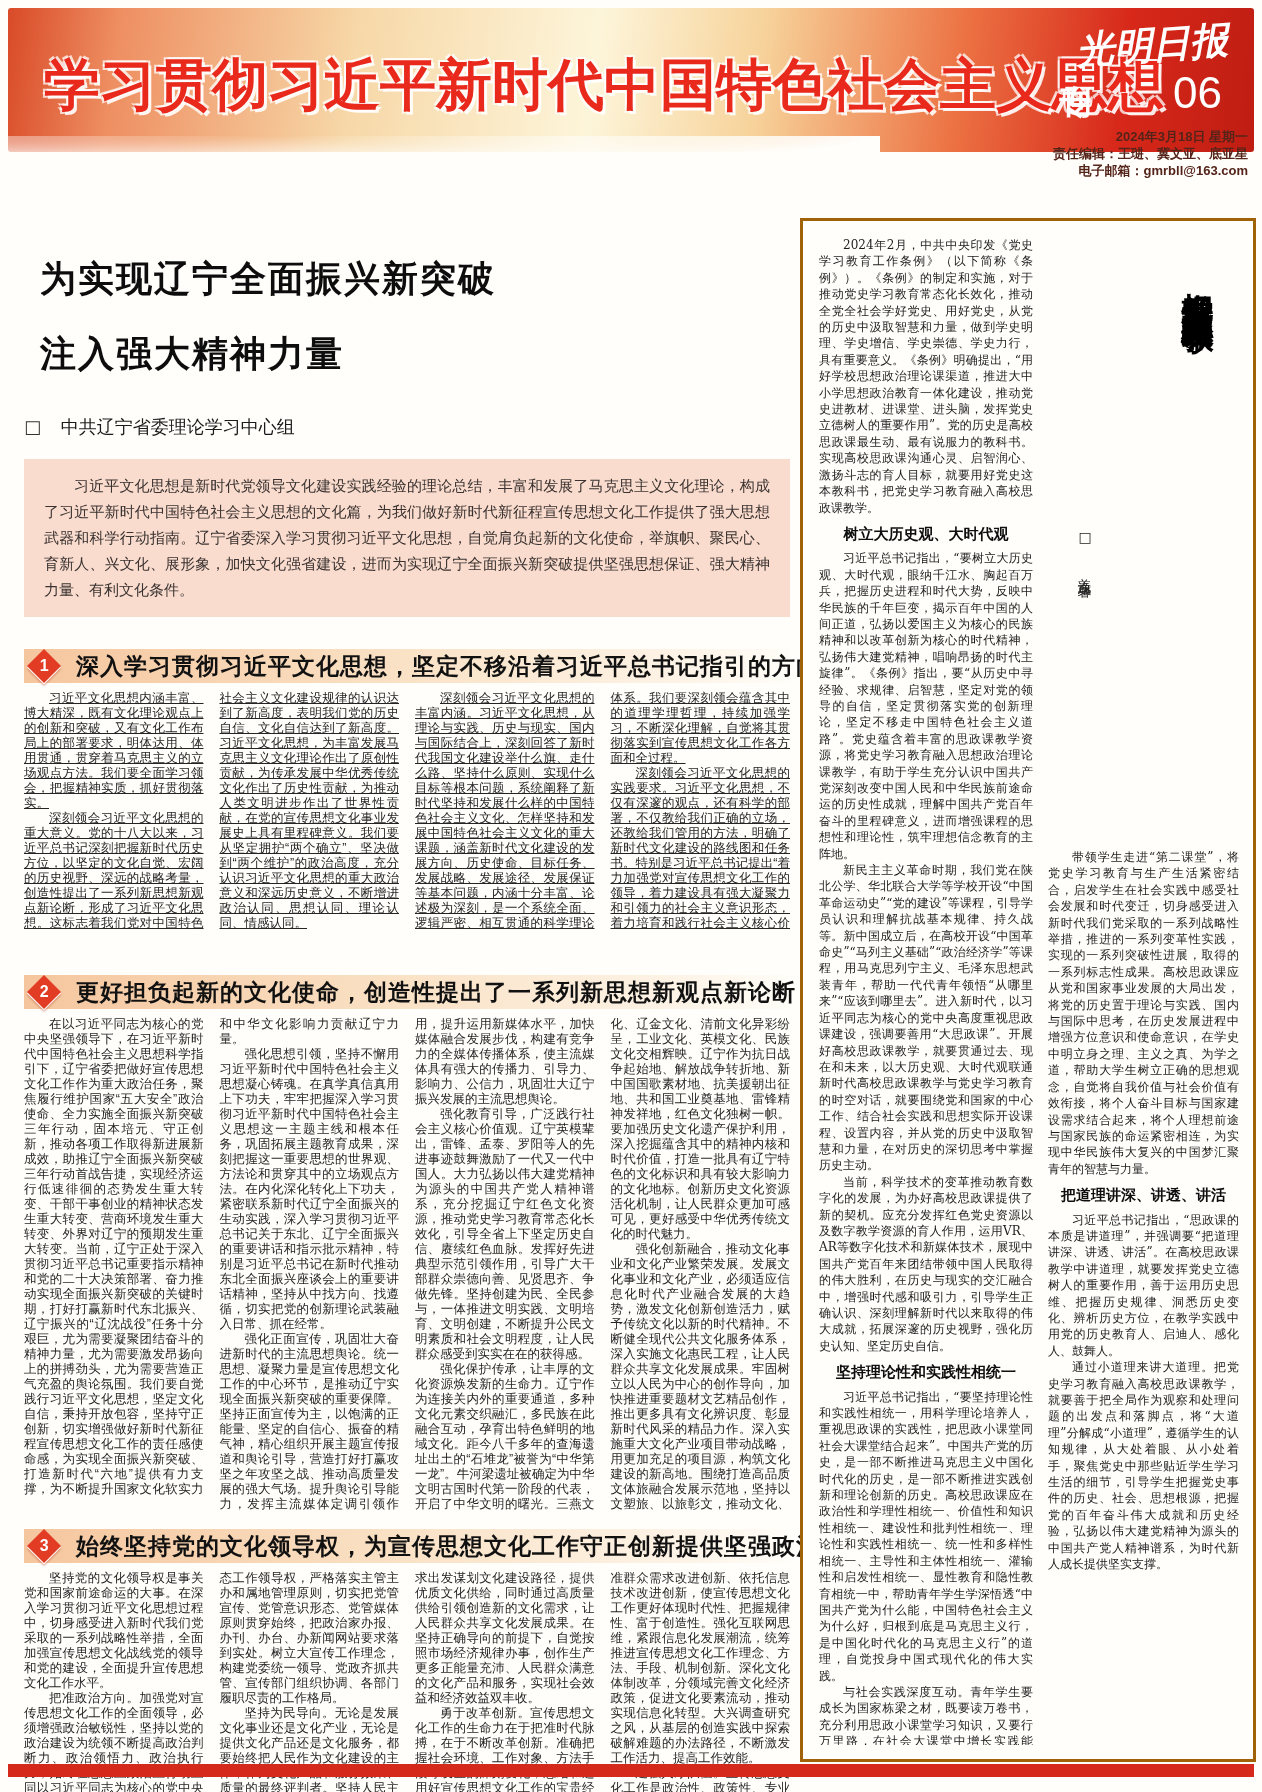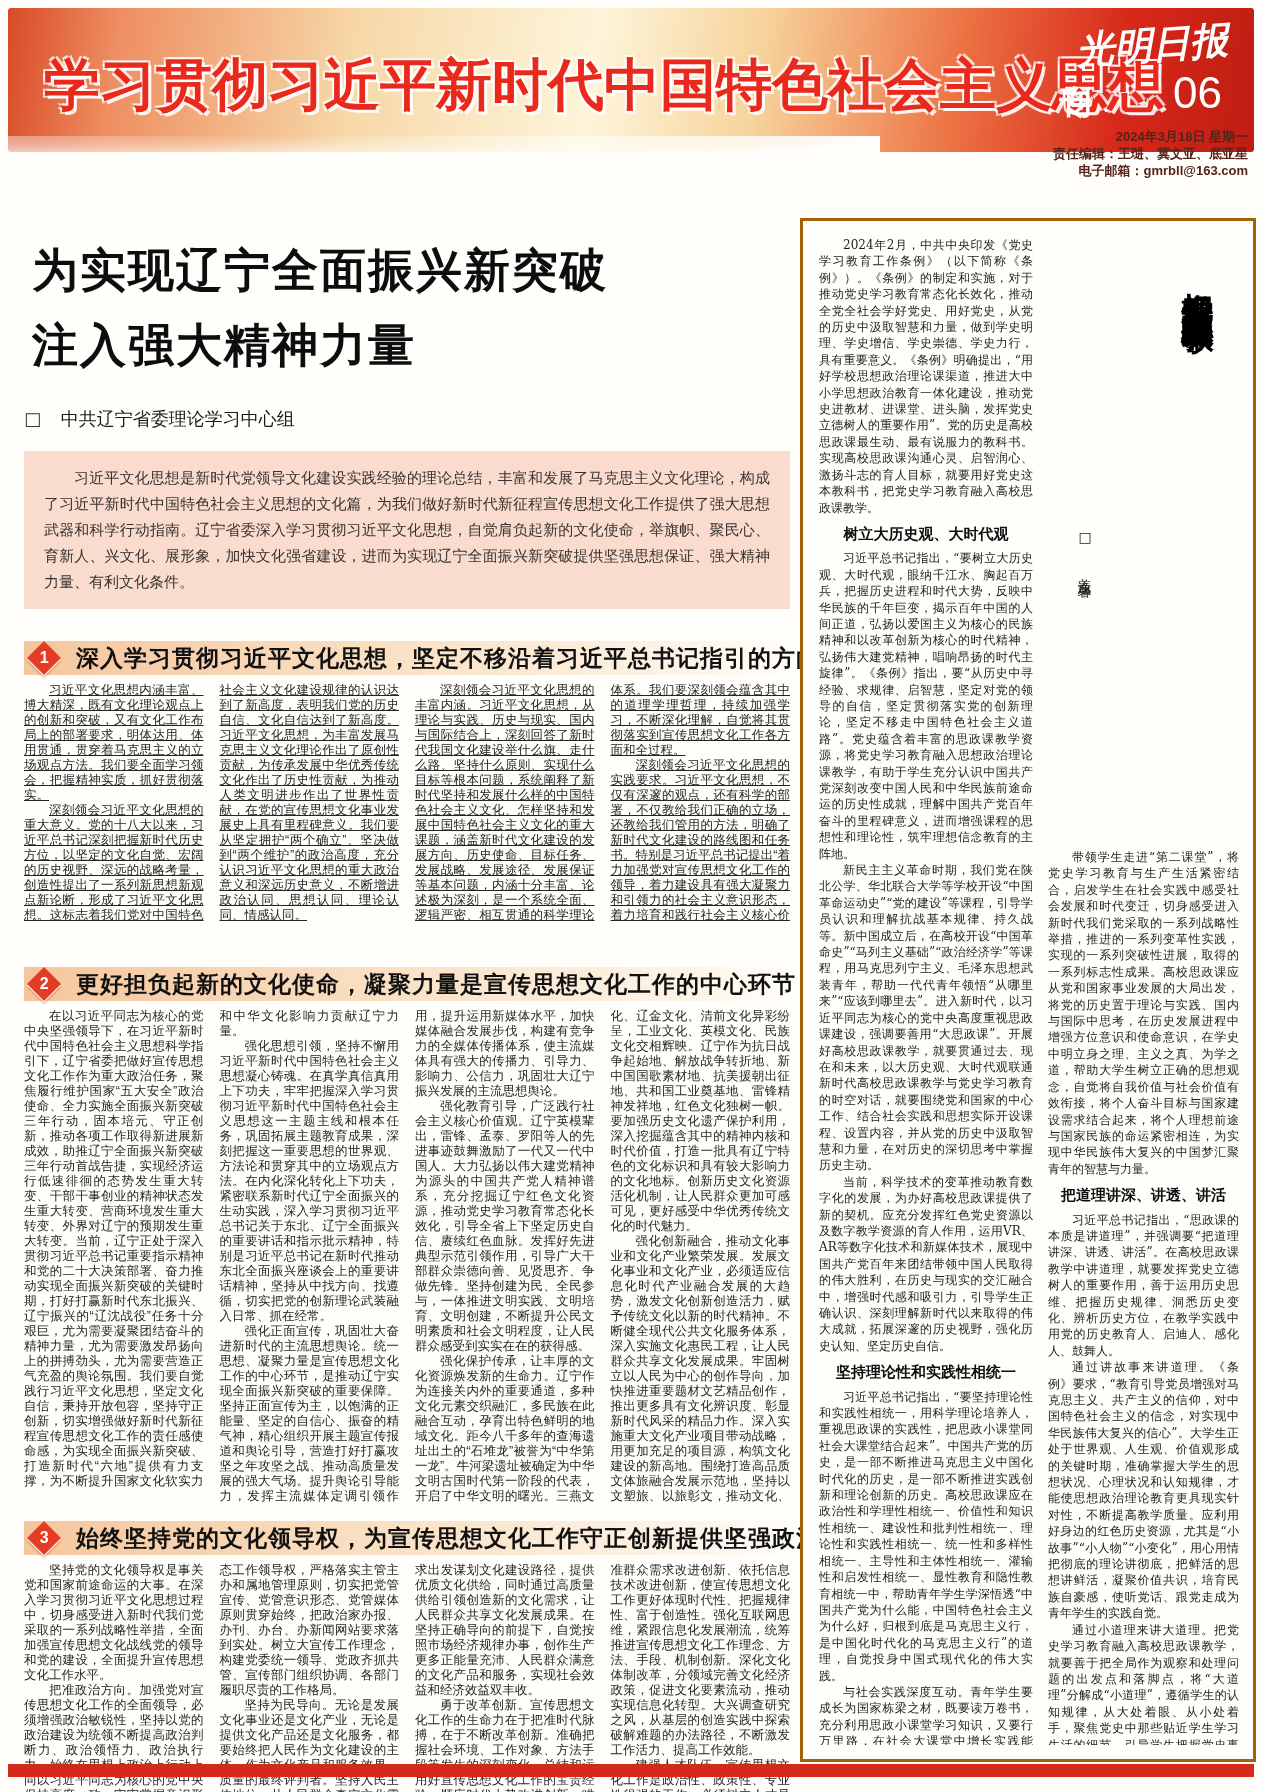--- a/index.html
+++ b/index.html
@@ -20,22 +20,22 @@
     font-size:32px;font-weight:bold;color:#ffffff;letter-spacing:4px;}
   .masthead{position:absolute;right:26px;top:12px;font-family:"DejaVu Serif",serif;
     font-style:italic;font-weight:bold;font-size:38px;color:#ffffff;transform:rotate(-4deg);}
   .page-num{position:absolute;right:32px;top:60px;font-size:44px;color:#ffffff;
     font-family:"Liberation Sans",sans-serif;}
   .date-block{position:absolute;right:14px;top:128px;text-align:right;color:#54241a;
     font-size:13px;font-weight:bold;line-height:17px;}
 
   
   .left-article{position:absolute;left:24px;top:225px;width:766px;}
-  .headline{font-family:"DejaVu Serif",serif;font-weight:bold;font-size:46px;line-height:75px;
-    color:#0d0d0d;letter-spacing:2px;margin:8px;}
+  .headline{font-family:"DejaVu Serif",serif;font-weight:bold;font-size:36px;line-height:75px;
+    color:#0d0d0d;letter-spacing:2px;margin:16px;}
   .byline{margin-top:24px;font-family:"DejaVu Serif",serif;font-size:18px;color:#1a1a1a;}
   .byline .marker{margin-right:14px;color:#333;}
   .intro-box{margin-top:20px;background:#f9dcce;padding:14px 20px;}
   .intro-box p{margin:0;font-family:"DejaVu Serif",serif;font-size:15px;line-height:26px;
     color:#3a3230;text-align:justify;text-indent:2em;}
   .section-header{margin-top:32px;height:34px;display:flex;align-items:center;
     background:linear-gradient(90deg,#f5c69e 0%,#fae2c6 50%,#fdf3e6 85%,#fffdf8 100%);}
   .sec3 .section-header{margin-top:12px;}
   .diamond{width:24px;height:24px;background:#e23c25;transform:rotate(45deg);
     margin:0 20px 0 8px;flex:none;display:flex;align-items:center;justify-content:center;
@@ -114,21 +114,21 @@
           <p class="blk-p">深刻领会习近平文化思想的丰富内涵。习近平文化思想，从理论与实践、历史与现实、国内与国际结合上，深刻回答了新时代我国文化建设举什么旗、走什么路、坚持什么原则、实现什么目标等根本问题，系统阐释了新时代坚持和发展什么样的中国特色社会主义文化、怎样坚持和发展中国特色社会主义文化的重大课题，涵盖新时代文化建设的发展方向、历史使命、目标任务、发展战略、发展途径、发展保证等基本问题，内涵十分丰富、论述极为深刻，是一个系统全面、逻辑严密、相互贯通的科学理论体系。我们要深刻领会蕴含其中的道理学理哲理，持续加强学习，不断深化理解，自觉将其贯彻落实到宣传思想文化工作各方面和全过程。</p>
           <p class="blk-p">深刻领会习近平文化思想的实践要求。习近平文化思想，不仅有深邃的观点，还有科学的部署，不仅教给我们正确的立场，还教给我们管用的方法，明确了新时代文化建设的路线图和任务书。特别是习近平总书记提出“着力加强党对宣传思想文化工作的领导，着力建设具有强大凝聚力和引领力的社会主义意识形态，着力培育和践行社会主义核心价值观，着力提升新闻舆论传播力引导力影响力公信力，着力赓续中华文脉、推动中华优秀传统文化创造性转化和创新性发展，着力推动文化事业和文化产业繁荣发展，着力加强国际传播能力建设、促进文明交流互鉴”，这“七个着力”重要要求，既有宏观层面的整体指导，又有工作层面的实践路径，为做好新时代宣传思想文化工作指明了前进方向、提供了根本遵循。我们要切实把这一重要思想提出的战略部署落到实处，增强文化建设实践的科学性、系统性、预见性、创造性，从更高起点上推动宣传思想文化工作展现新气象新作为。</p>
         </div>
     </section>
 
     <section class="sec2">
       <div class="section-header">
         <div class="diamond">
           <span>2</span>
         </div>
-        <div class="section-title">更好担负起新的文化使命，凝聚力量是宣传思想文化工作的中心环节</div>
+        <div class="section-title">更好担负起新的文化使命，创造性提出了一系列新思想新观点新论断</div>
       </div>
       <div class="cols cols-s2">
           <p class="blk-p">在以习近平同志为核心的党中央坚强领导下，在习近平新时代中国特色社会主义思想科学指引下，辽宁省委把做好宣传思想文化工作作为重大政治任务，聚焦履行维护国家“五大安全”政治使命、全力实施全面振兴新突破三年行动，固本培元、守正创新，推动各项工作取得新进展新成效，助推辽宁全面振兴新突破三年行动首战告捷，实现经济运行低速徘徊的态势发生重大转变、干部干事创业的精神状态发生重大转变、营商环境发生重大转变、外界对辽宁的预期发生重大转变。当前，辽宁正处于深入贯彻习近平总书记重要指示精神和党的二十大决策部署、奋力推动实现全面振兴新突破的关键时期，打好打赢新时代东北振兴、辽宁振兴的“辽沈战役”任务十分艰巨，尤为需要凝聚团结奋斗的精神力量，尤为需要激发昂扬向上的拼搏劲头，尤为需要营造正气充盈的舆论氛围。我们要自觉践行习近平文化思想，坚定文化自信，秉持开放包容，坚持守正创新，切实增强做好新时代新征程宣传思想文化工作的责任感使命感，为实现全面振兴新突破、打造新时代“六地”提供有力支撑，为不断提升国家文化软实力和中华文化影响力贡献辽宁力量。</p>
           <p class="blk-p">强化思想引领，坚持不懈用习近平新时代中国特色社会主义思想凝心铸魂。在真学真信真用上下功夫，牢牢把握深入学习贯彻习近平新时代中国特色社会主义思想这一主题主线和根本任务，巩固拓展主题教育成果，深刻把握这一重要思想的世界观、方法论和贯穿其中的立场观点方法。在内化深化转化上下功夫，紧密联系新时代辽宁全面振兴的生动实践，深入学习贯彻习近平总书记关于东北、辽宁全面振兴的重要讲话和指示批示精神，特别是习近平总书记在新时代推动东北全面振兴座谈会上的重要讲话精神，坚持从中找方向、找遵循，切实把党的创新理论武装融入日常、抓在经常。</p>
           <p class="blk-p">强化正面宣传，巩固壮大奋进新时代的主流思想舆论。统一思想、凝聚力量是宣传思想文化工作的中心环节，是推动辽宁实现全面振兴新突破的重要保障。坚持正面宣传为主，以饱满的正能量、坚定的自信心、振奋的精气神，精心组织开展主题宣传报道和舆论引导，营造打好打赢攻坚之年攻坚之战、推动高质量发展的强大气场。提升舆论引导能力，发挥主流媒体定调引领作用，提升运用新媒体水平，加快媒体融合发展步伐，构建有竞争力的全媒体传播体系，使主流媒体具有强大的传播力、引导力、影响力、公信力，巩固壮大辽宁振兴发展的主流思想舆论。</p>
           <p class="blk-p">强化教育引导，广泛践行社会主义核心价值观。辽宁英模辈出，雷锋、孟泰、罗阳等人的先进事迹鼓舞激励了一代又一代中国人。大力弘扬以伟大建党精神为源头的中国共产党人精神谱系，充分挖掘辽宁红色文化资源，推动党史学习教育常态化长效化，引导全省上下坚定历史自信、赓续红色血脉。发挥好先进典型示范引领作用，引导广大干部群众崇德向善、见贤思齐、争做先锋。坚持创建为民、全民参与，一体推进文明实践、文明培育、文明创建，不断提升公民文明素质和社会文明程度，让人民群众感受到实实在在的获得感。</p>
           <p class="blk-p">强化保护传承，让丰厚的文化资源焕发新的生命力。辽宁作为连接关内外的重要通道，多种文化元素交织融汇，多民族在此融合互动，孕育出特色鲜明的地域文化。距今八千多年的查海遗址出土的“石堆龙”被誉为“中华第一龙”。牛河梁遗址被确定为中华文明古国时代第一阶段的代表，开启了中华文明的曙光。三燕文化、辽金文化、清前文化异彩纷呈，工业文化、英模文化、民族文化交相辉映。辽宁作为抗日战争起始地、解放战争转折地、新中国国歌素材地、抗美援朝出征地、共和国工业奠基地、雷锋精神发祥地，红色文化独树一帜。要加强历史文化遗产保护利用，深入挖掘蕴含其中的精神内核和时代价值，打造一批具有辽宁特色的文化标识和具有较大影响力的文化地标。创新历史文化资源活化机制，让人民群众更加可感可见，更好感受中华优秀传统文化的时代魅力。</p>
           <p class="blk-p">强化创新融合，推动文化事业和文化产业繁荣发展。发展文化事业和文化产业，必须适应信息化时代产业融合发展的大趋势，激发文化创新创造活力，赋予传统文化以新的时代精神。不断健全现代公共文化服务体系，深入实施文化惠民工程，让人民群众共享文化发展成果。牢固树立以人民为中心的创作导向，加快推进重要题材文艺精品创作，推出更多具有文化辨识度、彰显新时代风采的精品力作。深入实施重大文化产业项目带动战略，用更加充足的项目源，构筑文化建设的新高地。围绕打造高品质文体旅融合发展示范地，坚持以文塑旅、以旅彰文，推动文化、体育和旅游在更大范围、更深层次、更高水平融合发展，带动服务业高质量发展，推动文体旅资源优势转化为辽宁振兴发展的产业优势、竞争优势。</p>
         </div>
     </section>
@@ -166,20 +166,19 @@
         <div class="v-title">把党史学习教育融入高校思政课教学</div>
         <div class="v-author">
           <span>□</span>
           <span>盖逸馨</span>
         </div>
       </div>
       <div class="ra-col ra-col2">
           <p class="blk-p">带领学生走进“第二课堂”，将党史学习教育与生产生活紧密结合，启发学生在社会实践中感受社会发展和时代变迁，切身感受进入新时代我们党采取的一系列战略性举措，推进的一系列变革性实践，实现的一系列突破性进展，取得的一系列标志性成果。高校思政课应从党和国家事业发展的大局出发，将党的历史置于理论与实践、国内与国际中思考，在历史发展进程中增强方位意识和使命意识，在学史中明立身之理、主义之真、为学之道，帮助大学生树立正确的思想观念，自觉将自我价值与社会价值有效衔接，将个人奋斗目标与国家建设需求结合起来，将个人理想前途与国家民族的命运紧密相连，为实现中华民族伟大复兴的中国梦汇聚青年的智慧与力量。</p>
           <h4 class="blk-h">把道理讲深、讲透、讲活</h4>
           <p class="blk-p">习近平总书记指出，“思政课的本质是讲道理”，并强调要“把道理讲深、讲透、讲活”。在高校思政课教学中讲道理，就要发挥党史立德树人的重要作用，善于运用历史思维、把握历史规律、洞悉历史变化、辨析历史方位，在教学实践中用党的历史教育人、启迪人、感化人、鼓舞人。</p>
-          <p class="blk-p">通过讲故事来讲道理。《条例》要求，“教育引导党员增强对马克思主义、共产主义的信仰，对中国特色社会主义的信念，对实现中华民族伟大复兴的信心”。大学生正处于世界观、人生观、价值观形成的关键时期，准确掌握大学生的思想状况、心理状况和认知规律，才能使思想政治理论教育更具现实针对性，不断提高教学质量。应利用好身边的红色历史资源，尤其是“小故事”“小人物”“小变化”，用心用情把彻底的理论讲彻底，把鲜活的思想讲鲜活，凝聚价值共识，培育民族自豪感，使听党话、跟党走成为青年学生的实践自觉。</p>
           <p class="blk-p">通过小道理来讲大道理。把党史学习教育融入高校思政课教学，就要善于把全局作为观察和处理问题的出发点和落脚点，将“大道理”分解成“小道理”，遵循学生的认知规律，从大处着眼、从小处着手，聚焦党史中那些贴近学生学习生活的细节，引导学生把握党史事件的历史、社会、思想根源，把握党的百年奋斗伟大成就和历史经验，弘扬以伟大建党精神为源头的中国共产党人精神谱系，为时代新人成长提供坚实支撑。</p>
         </div>
     </div>
   </aside>
 
   <div class="bottom-bar"></div>
 </div>
 
 </body></html>

